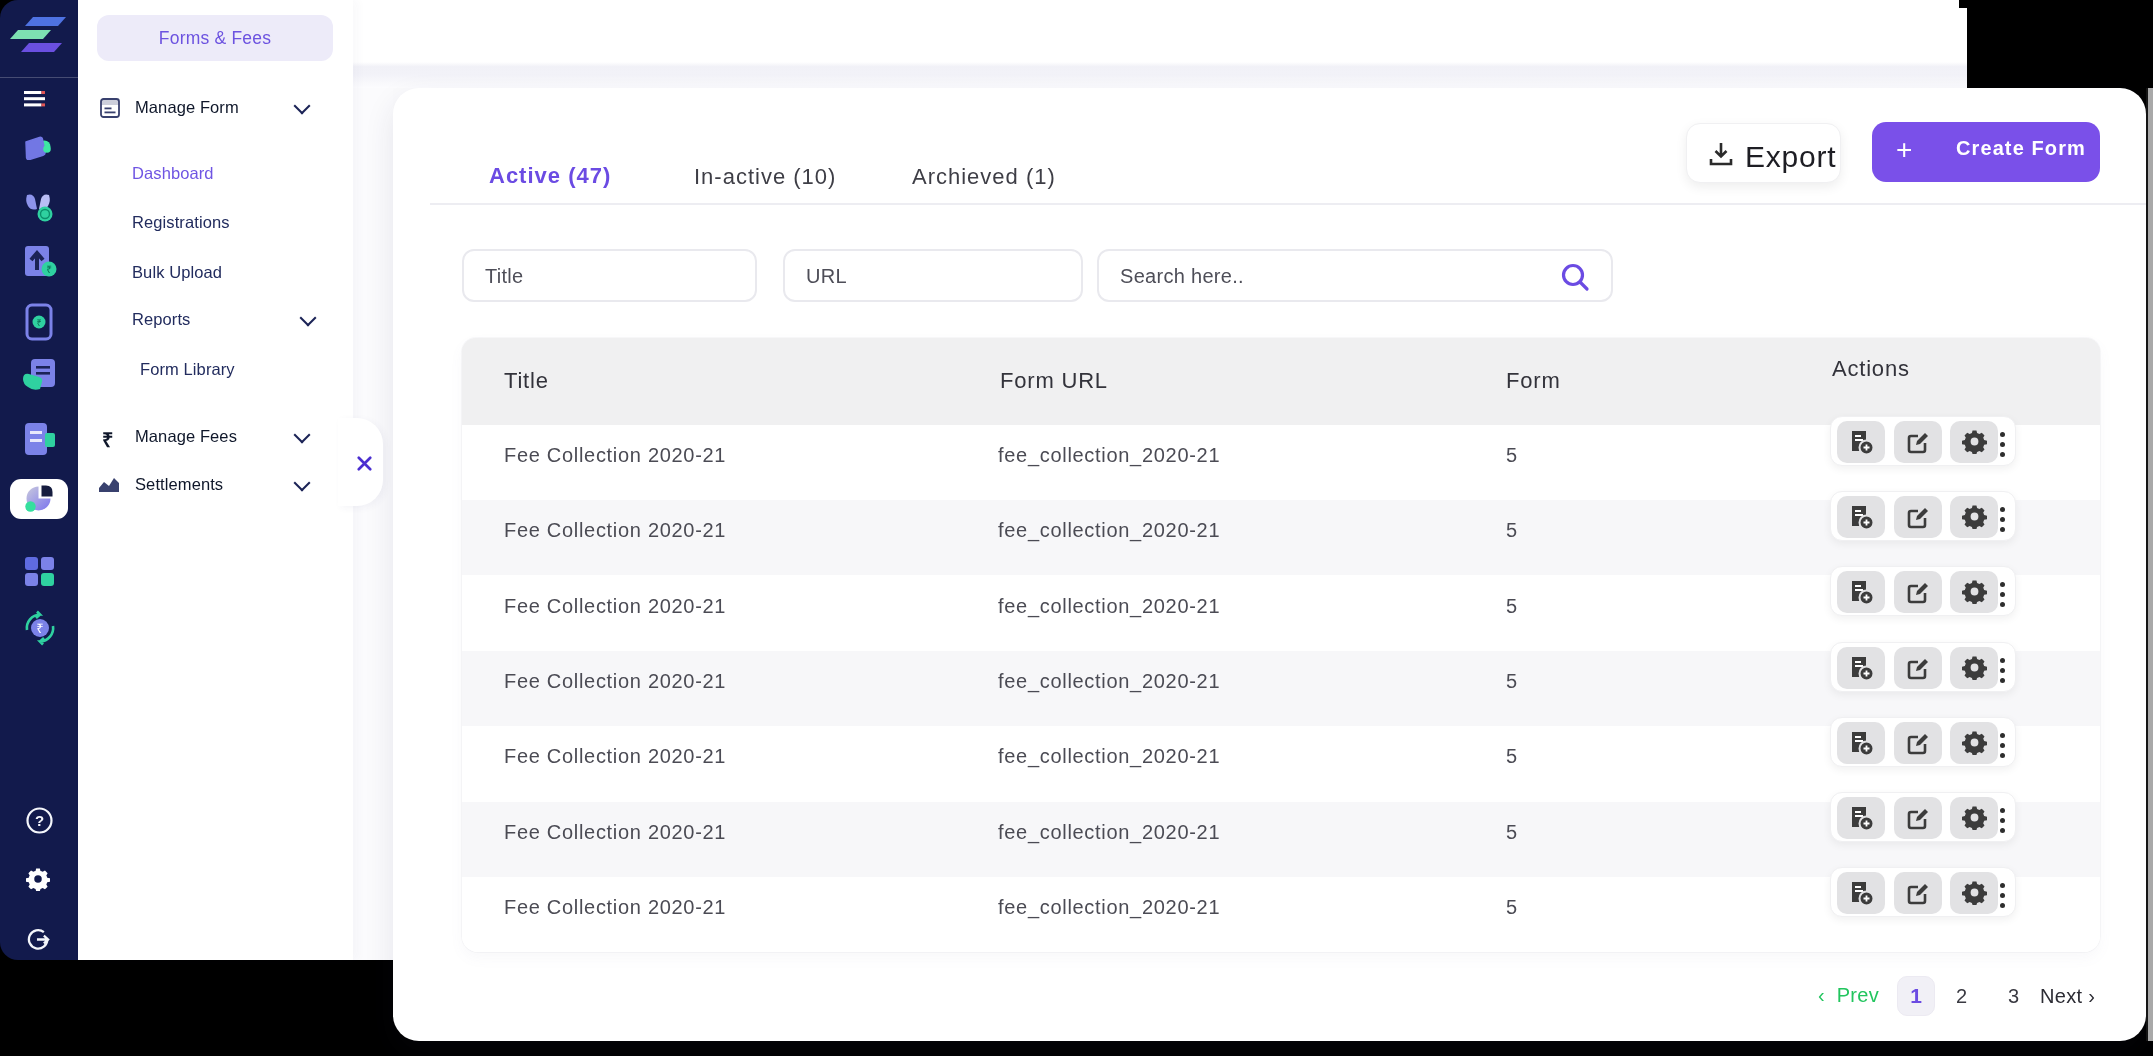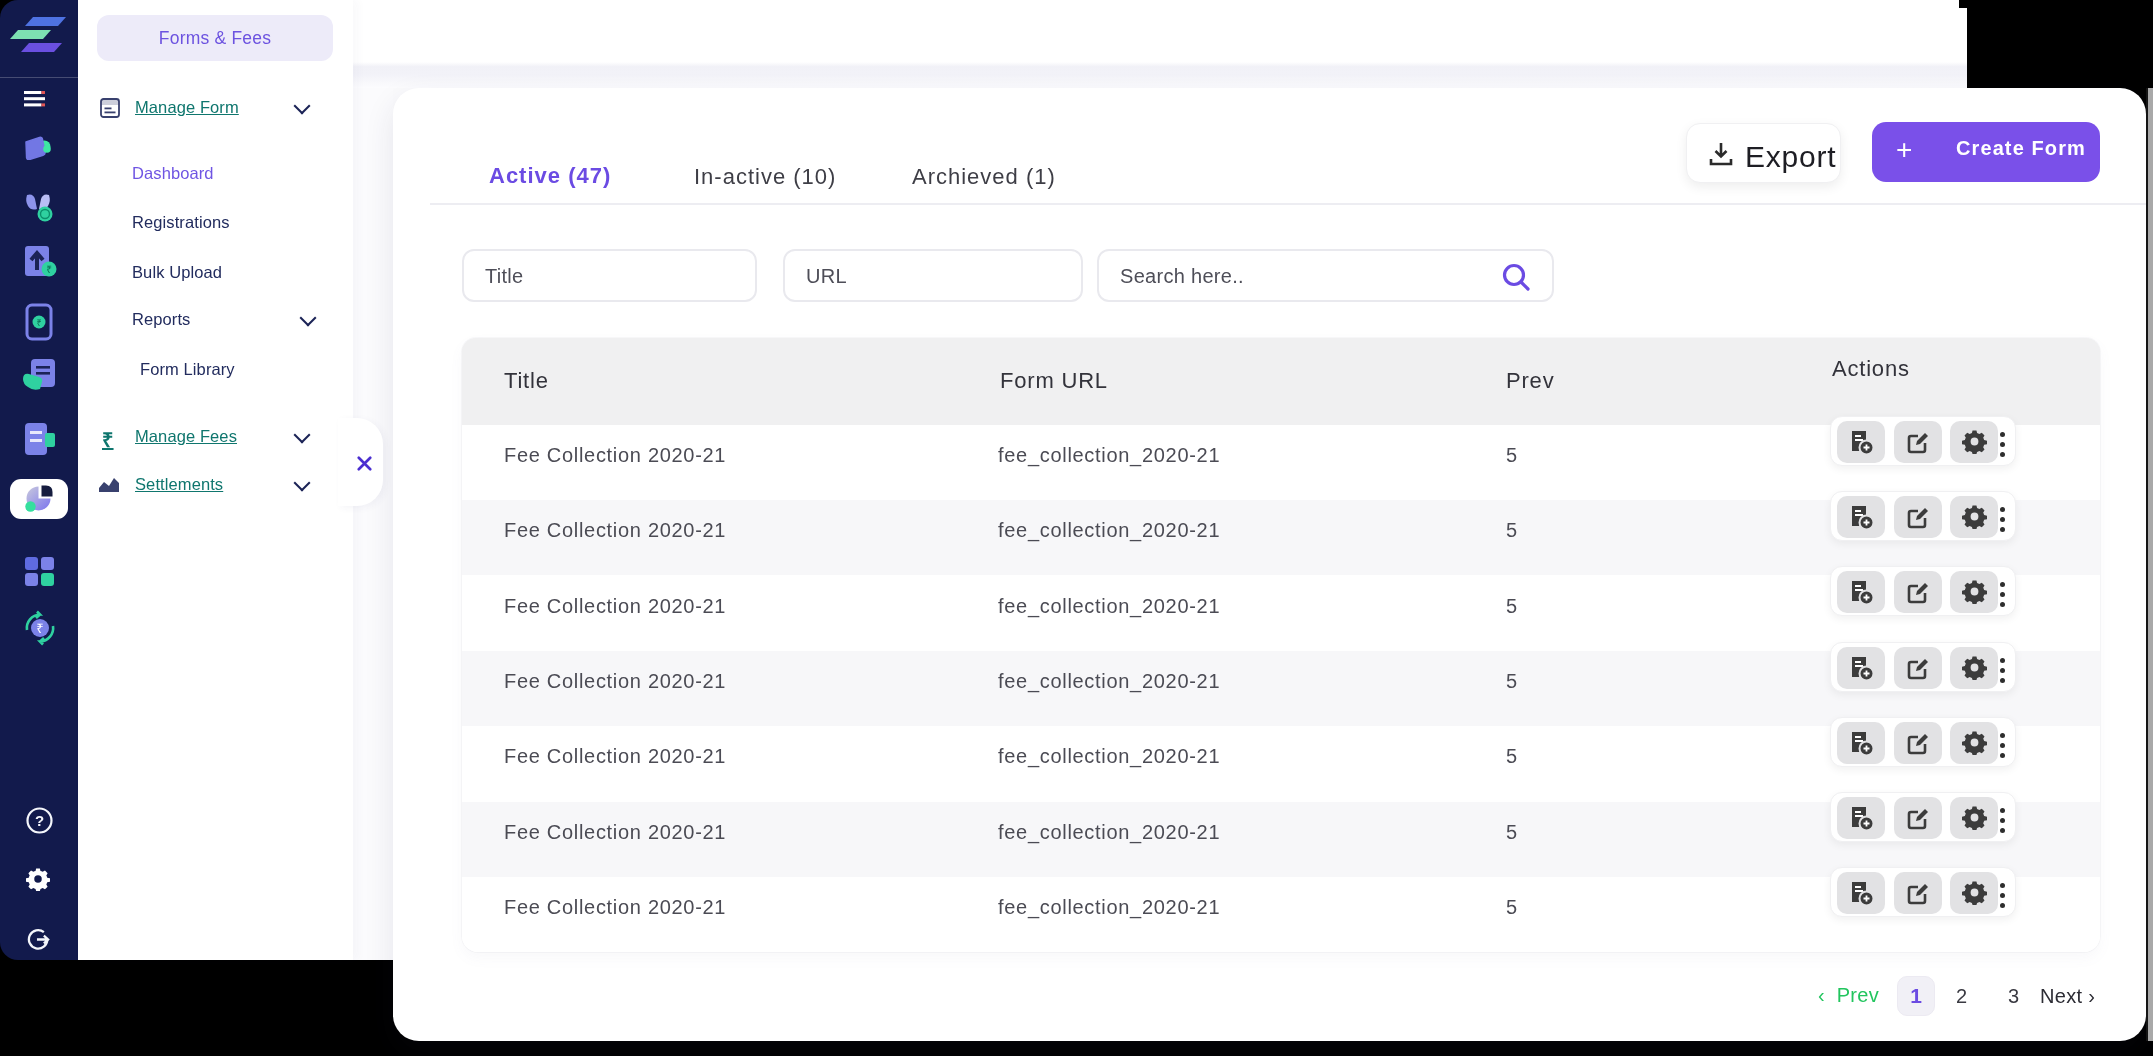--- a/index.html
+++ b/index.html
@@ -30,21 +30,21 @@
 #redge1 { left:2146px; top:88px; width:2px; height:953px; background:#141414; }
 #redge2 { left:2148px; top:88px; width:5px; height:953px; background:#a8a8a8; }
 
 
 #rail { left:0; top:0; width:78px; height:960px; background:#121a4c; border-radius:18px 0 0 18px; }
 #raildiv { left:0; top:77px; width:78px; height:1px; background:rgba(255,255,255,0.22); }
 
 
 #panel { left:78px; top:0; width:275px; height:960px; background:#fff; box-shadow:4px 0 10px rgba(60,60,120,0.035); }
 #ffpill { left:19px; top:15px; width:236px; height:46px; background:#edebf9; border-radius:12px; color:#6c52e0; font-size:17.5px; text-align:center; line-height:46px; letter-spacing:0.2px; }
-.mitem { font-size:16.5px; color:#0f766e; letter-spacing:0.1px;text-decoration:underline; }
+.mitem { font-size:16.5px; color:#0f172a; letter-spacing:0.1px; }
 .msub { font-size:16.5px; color:#222c5e; letter-spacing:0.1px; }
 .chev { width:12px; height:12px; border-right:2.2px solid #1b2356; border-bottom:2.2px solid #1b2356; transform:rotate(45deg); }
 #xtab { left:338px; top:418px; width:45px; height:88px; background:#fff; border-radius:0 26px 26px 0; box-shadow:3px 2px 7px rgba(60,60,120,0.05); }
 #xmark { left:357px; top:456px; width:15px; height:15px; }
 
 
 .tab { font-size:22px; letter-spacing:1px; }
 #tabline { left:430px; top:203px; width:1716px; height:2px; background:#ededf2; }
 
 
@@ -92,21 +92,21 @@
   <div class="abs tab" style="left:694px; top:164px; color:#3e3e46;">In-active (10)</div>
   <div class="abs tab" style="left:912px; top:164px; color:#3e3e46;">Archieved (1)</div>
   <div class="abs" id="tabline"></div>
 
   <div class="abs inputbox" style="left:462px; width:295px;">
       <span class="ph">Title</span>
     </div>
   <div class="abs inputbox" style="left:783px; width:300px;">
       <span class="ph">URL</span>
     </div>
-  <div class="abs inputbox" style="left:1097px; width:457px;">
+  <div class="abs inputbox" style="left:1097px; width:516px;">
       <span class="ph">Search here..</span>
     <svg style="position:absolute; right:18px; top:10px;" width="34" height="34" viewBox="0 0 34 34">
       <circle cx="14" cy="14" r="9.5" fill="none" stroke="#6b4be3" stroke-width="3.2"></circle>
       <line x1="21" y1="21" x2="28" y2="28" stroke="#6b4be3" stroke-width="3.2" stroke-linecap="round"></line>
     </svg>
   </div>
 
   <div class="abs" id="exportbtn">
     <svg style="position:absolute; left:20px; top:16px;" width="28" height="28" viewBox="0 0 28 28">
       <path d="M14 3 L14 16 M8.5 11 L14 16.5 L19.5 11" fill="none" stroke="#2b2b2b" stroke-width="2.6"></path>
@@ -115,21 +115,21 @@
     <span class="abs" style="left:58px; top:16px; font-size:30px; color:#1e1e24; letter-spacing:0.8px;">Export</span>
   </div>
   <div class="abs" id="createbtn">
     <span class="abs" style="left:24px; top:12px; font-size:28px; font-weight:300;">+</span>
     <span class="abs" style="left:56px; top:15px; font-size:20px; font-weight:bold; letter-spacing:1.1px;margin-left:28px;">Create Form</span>
   </div>
 
   <div class="abs" id="thead">
     <span class="th" style="left:42px;">Title</span>
     <span class="th" style="left:538px;">Form URL</span>
-    <span class="th" style="left:1044px;">Prev</span>
+    <span class="th" style="left:1044px;">Form</span>
     <span class="th" style="left:1370px; top:18px;">Actions</span>
   </div>
   <div id="rows"></div>
   <div class="abs" style="left:462px; top:338px; width:1638px; height:614px; border-radius:14px 14px 16px 16px; box-shadow:0 0 0 1px rgba(120,120,140,0.05), 0 6px 14px rgba(120,120,150,0.05); pointer-events:none;"></div>
 
   <div class="abs pg" style="left:1818px; top:984px; color:#22c55e;">‹ &nbsp;Prev</div>
   <div class="abs" id="pg1">1</div>
   <div class="abs pg" style="left:1956px; top:985px; color:#3a3a42;">2</div>
   <div class="abs pg" style="left:2008px; top:985px; color:#3a3a42;">3</div>
   <div class="abs pg" style="left:2040px; top:985px; color:#2c2c34;">Next ›</div>

